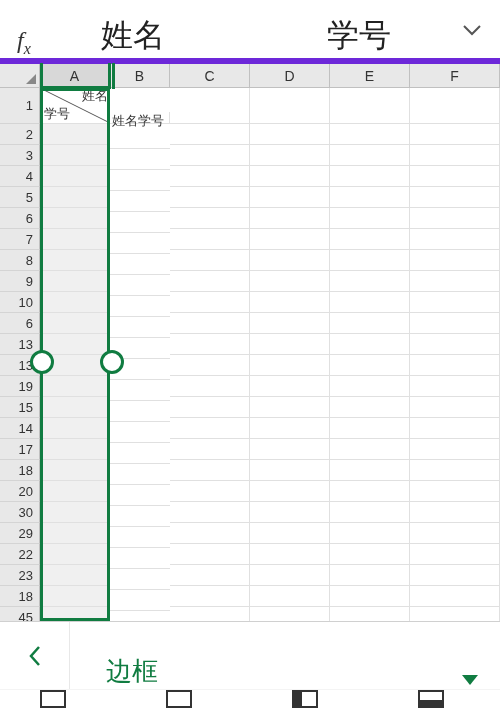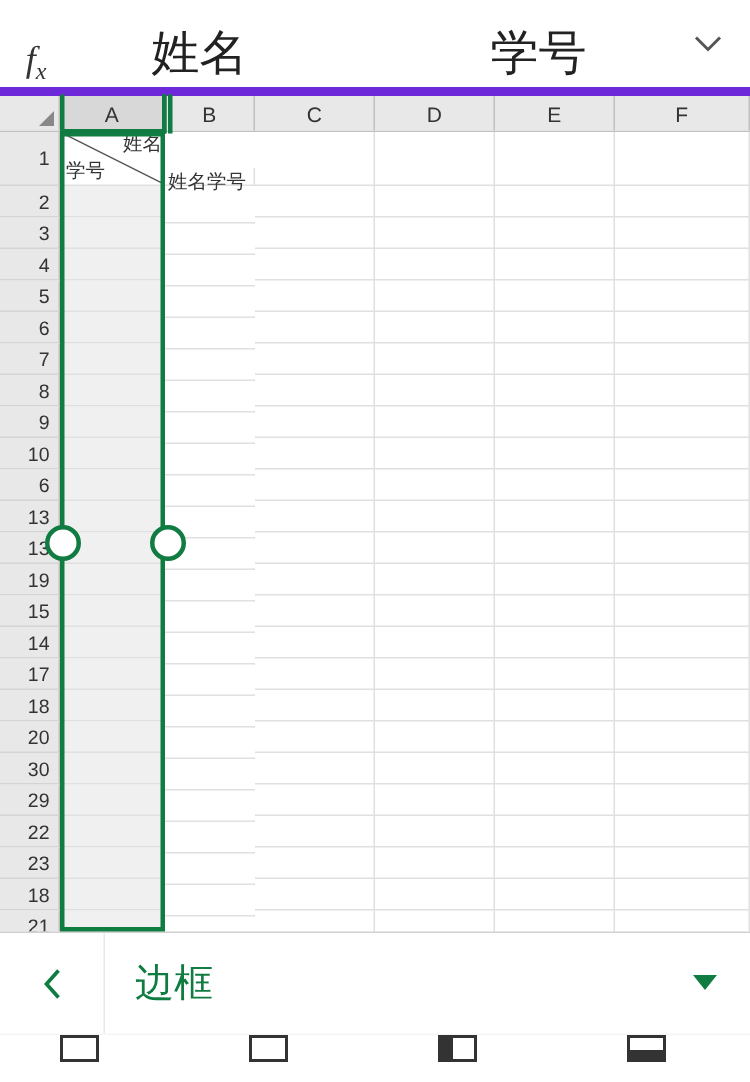--- a/index.html
+++ b/index.html
@@ -63,21 +63,21 @@
 
   
   .col-selection { position: absolute; left: 40px; top: 24px; width: 70px; height: 533px; border: 3px solid #107c41; pointer-events: none; z-index: 4; }
 
   
   .sel-circle { position: absolute; width: 24px; height: 24px; border: 3px solid #107c41; border-radius: 50%; background: #fff; z-index: 6; pointer-events: none; }
   .sel-circle.left { left: 30px; top: 286px; }
   .sel-circle.right { left: 100px; top: 286px; }
 
   
-  .bottom-bar { height: 68px; border-top: 1px solid #d0d0d0; display: flex; align-items: center; background: #fff; position: relative; }
+  .bottom-bar { height: 68px; border-top: 1px solid #d0d0d0; display: flex; align-items: flex-end; background: #fff; position: relative; gap: 16px; }
   .back-btn { width: 70px; text-align: center; color: #107c41; font-size: 20px; border-right: 1px solid #e8e8e8; height: 100%; display: flex; align-items: center; justify-content: center; }
   .bottom-label { flex: 1; padding-left: 20px; font-size: 26px; color: #107c41; }
   .bottom-caret { width: 60px; text-align: center; }
   .bottom-caret svg { width: 16px; height: 10px; fill: #107c41; }
 
   
   .footer-icons { height: 32px; display: flex; gap: 100px; padding-left: 40px; align-items: flex-start; overflow: hidden; border-top: 1px solid #f4f4f4; }
   .footer-icons .ic { width: 26px; height: 18px; border: 2px solid #333; position: relative; }
   .footer-icons .ic.fill-l::before { content:""; position:absolute; left:0; top:0; width:8px; height:100%; background:#333; }
   .footer-icons .ic.fill-b::before { content:""; position:absolute; left:0; bottom:0; width:100%; height:6px; background:#333; }
@@ -330,21 +330,21 @@
       <div class="row">
         <div class="row-header">18</div>
         <div class="cell colA"></div>
         <div class="cell colB"></div>
         <div class="cell colC"></div>
         <div class="cell colD"></div>
         <div class="cell colE"></div>
         <div class="cell colF"></div>
       </div>
       <div class="row">
-        <div class="row-header">21</div>
+        <div class="row-header">45</div>
         <div class="cell colA"></div>
         <div class="cell colB"></div>
         <div class="cell colC"></div>
         <div class="cell colD"></div>
         <div class="cell colE"></div>
         <div class="cell colF"></div>
       </div>
     </div>
 
   <div class="col-selection"></div>

